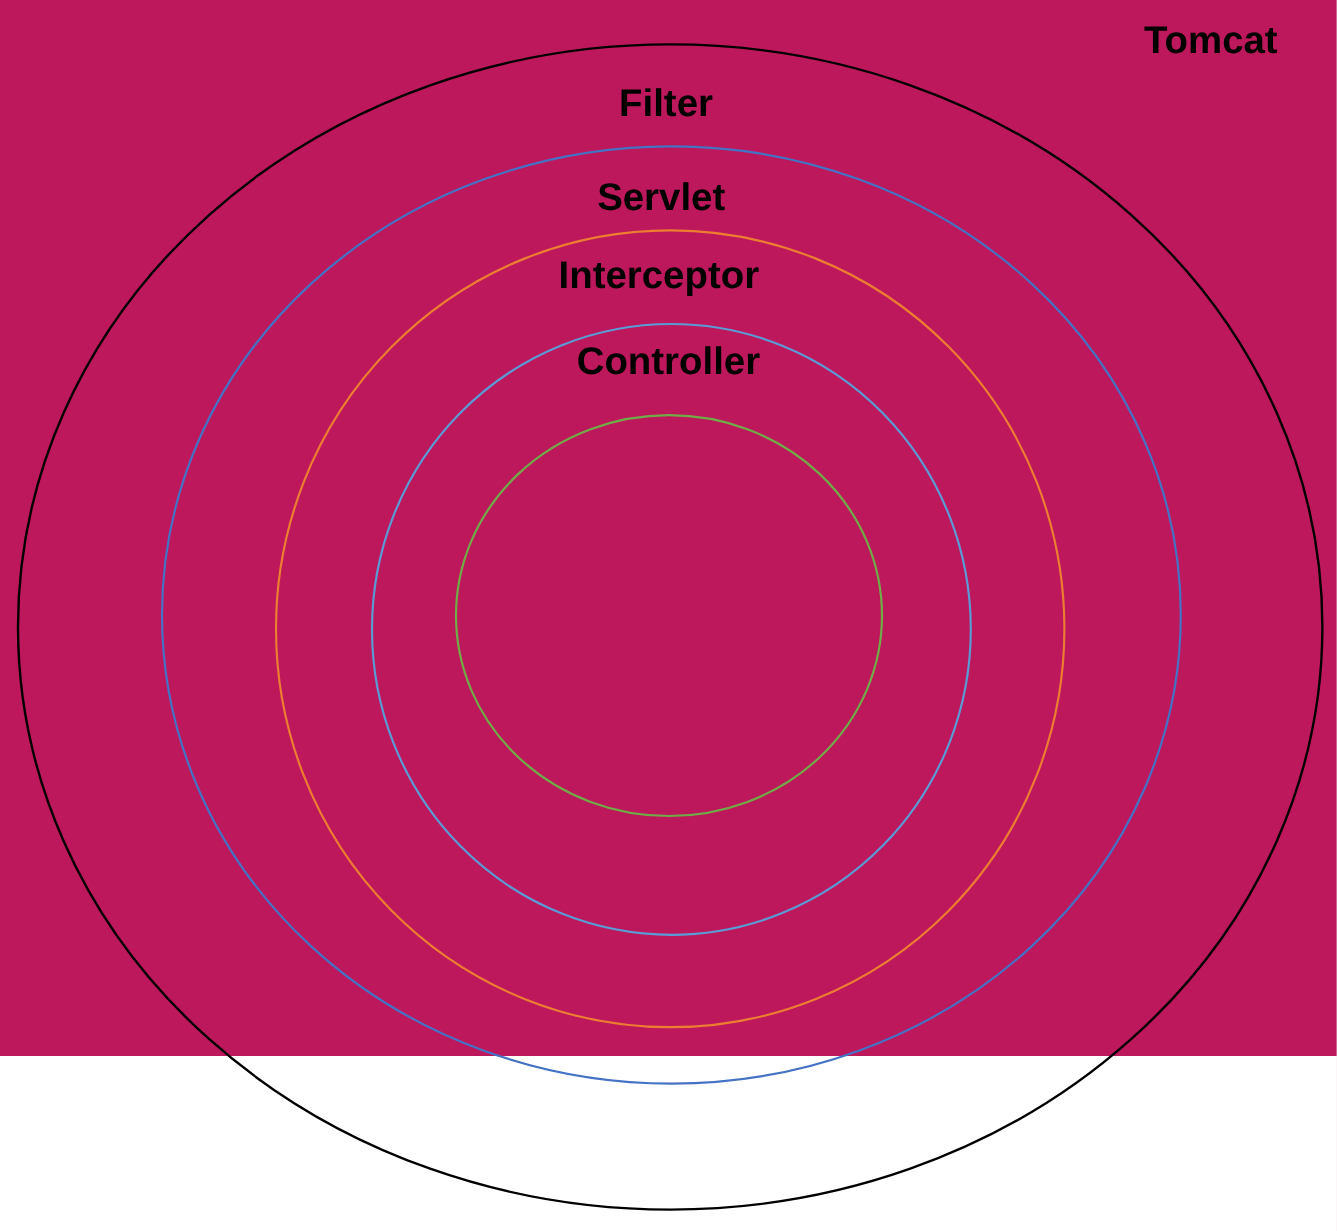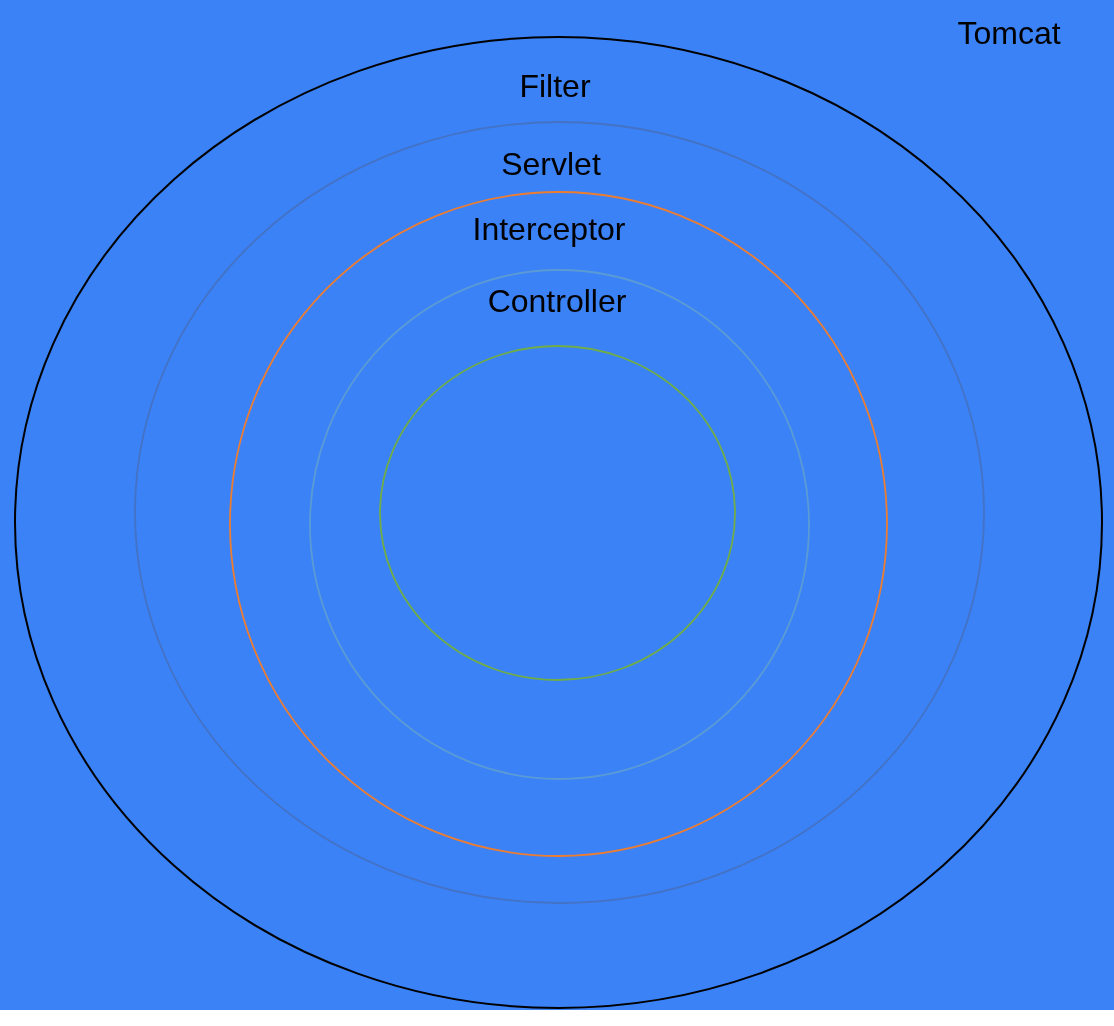--- a/index.html
+++ b/index.html
@@ -7,22 +7,23 @@
     padding: 0;
     width: 1114px;
     height: 1026px;
     background: #ffffff;
     overflow: hidden;
     font-family: "Liberation Sans", sans-serif;
   }
   .canvas {
     position: relative;
     width: 1114px;
-    height: 1010px;
-    background: #3b82f6;
+    height: 880px;
+    background: #be185d;
+    font-weight: bold;
   }
   .canvas svg {
     position: absolute;
     top: 0;
     left: 0;
     width: 1114px;
     height: 1026px;
   }
   .ring-label {
     font-family: "Liberation Sans", sans-serif;

